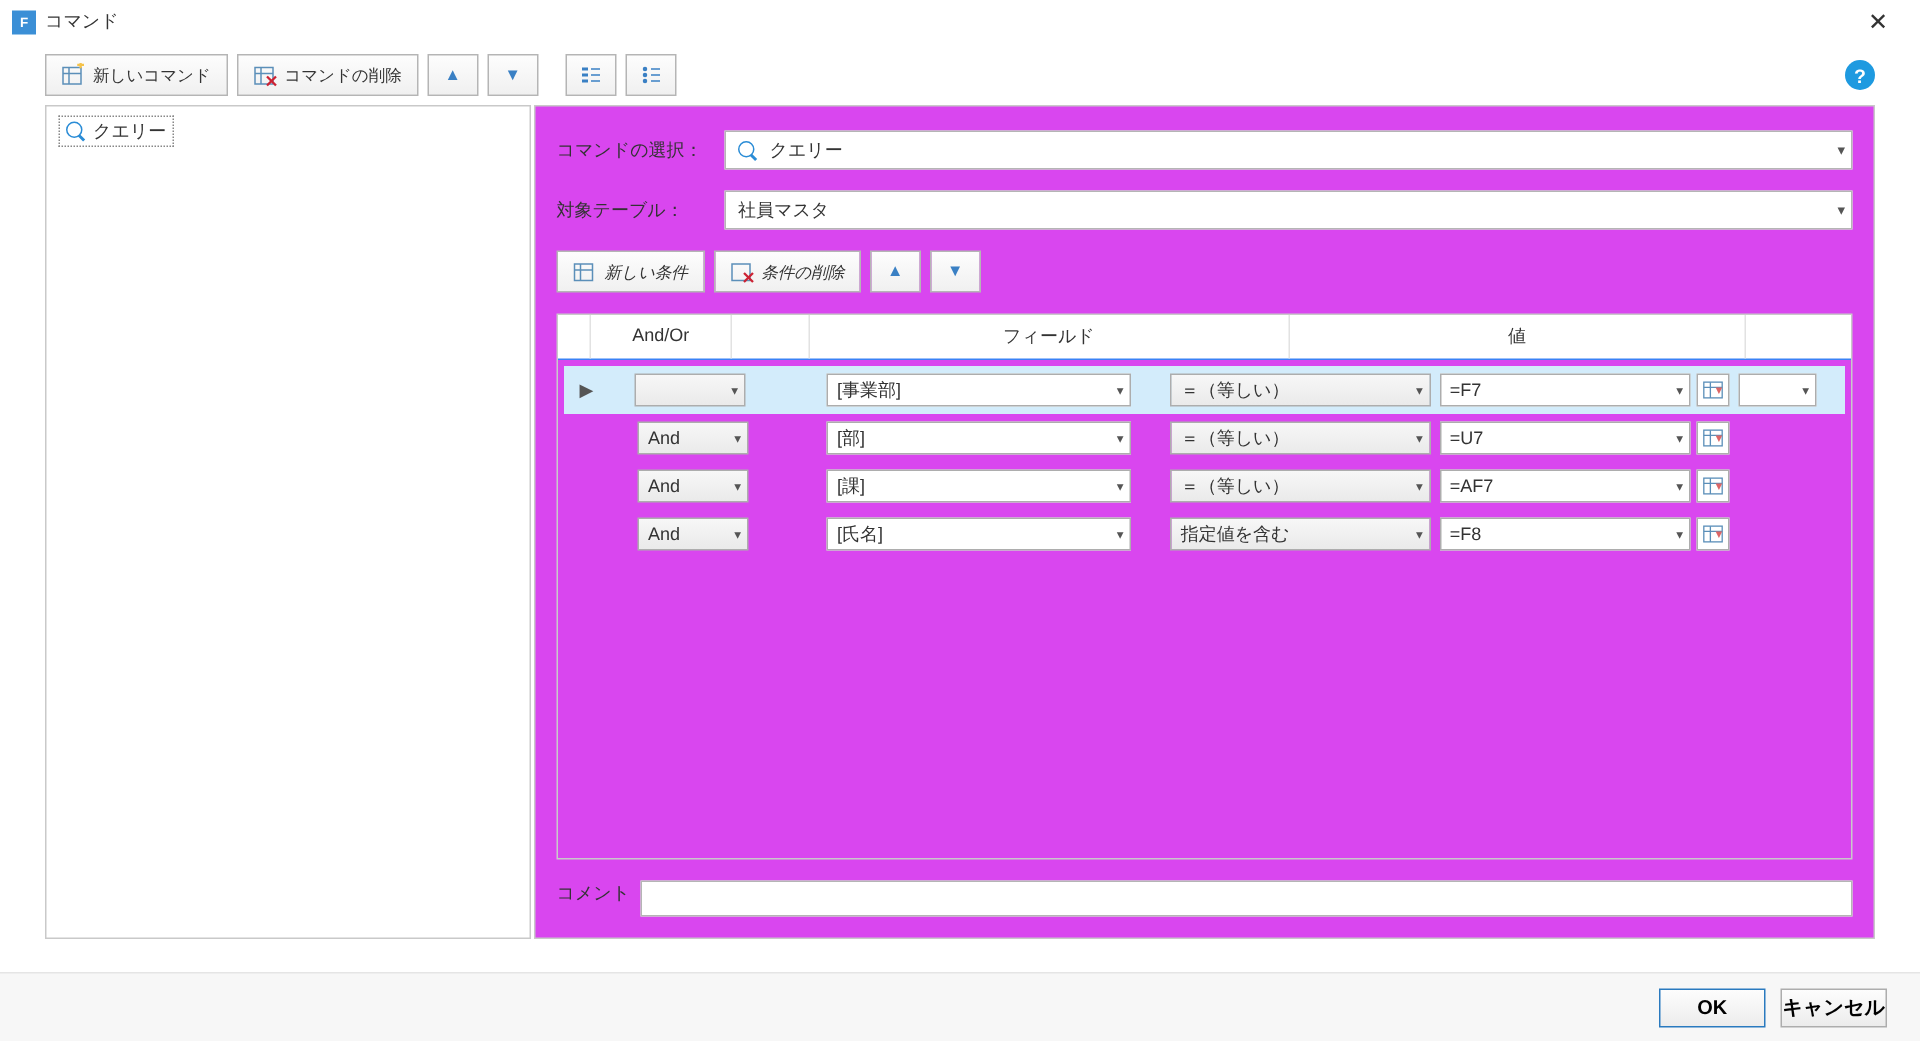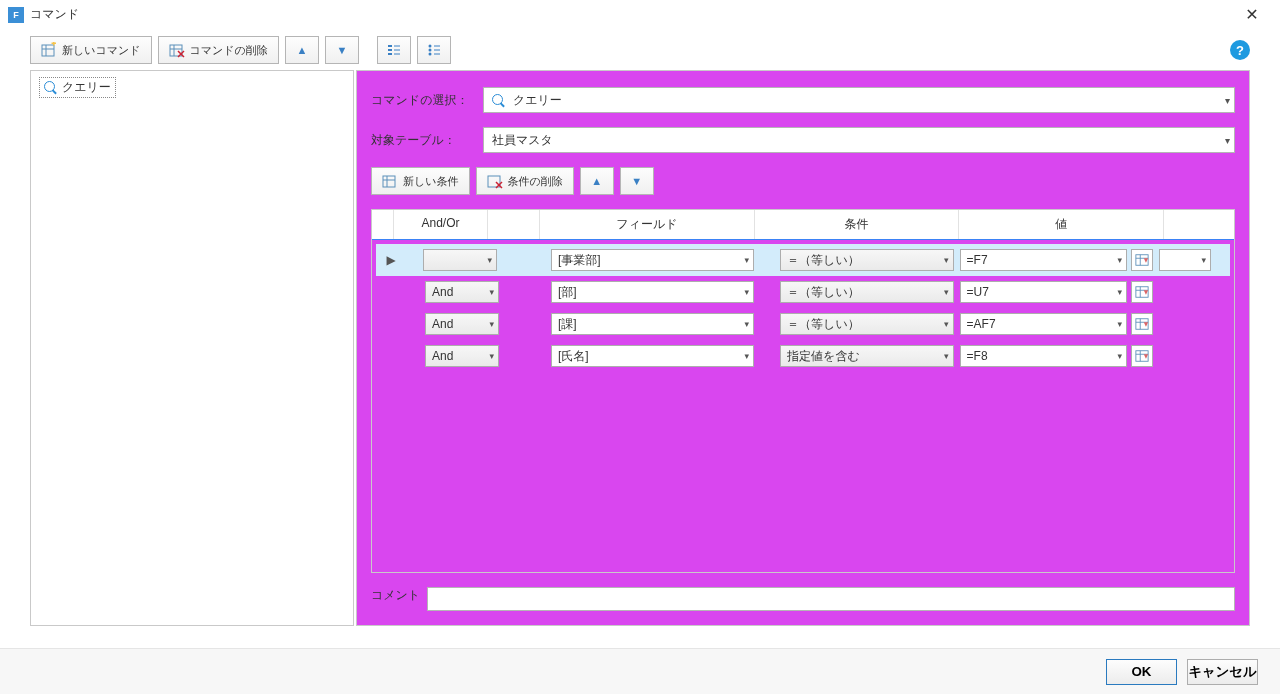--- a/index.html
+++ b/index.html
@@ -14,21 +14,21 @@
 .btn .ico { width: 16px; height: 16px; display: inline-flex; align-items: center; justify-content: center; }
 .help { margin-left: auto; width: 20px; height: 20px; border-radius: 50%; background: #1e9ae0; color: #fff; display: flex; align-items: center; justify-content: center; font-weight: bold; font-size: 13px; cursor: pointer; }
 .body { display: flex; padding: 0 30px 10px 30px; gap: 2px; height: 566px; }
 .leftpanel { width: 324px; border: 1px solid #c9c9c9; background: #fff; padding: 6px 8px; }
 .treeitem { display: inline-flex; align-items: center; gap: 5px; padding: 1px 4px; border: 1px dotted #888; }
 .rightpanel { flex: 1; border: 1px solid #c9c9c9; background: #d946ef; padding: 16px 14px 14px 14px; display: flex; flex-direction: column; gap: 14px; }
 .formrow { display: flex; align-items: center; }
 .formrow .lbl { width: 112px; }
 .formrow .ctrl { flex: 1; height: 26px; border: 1px solid #b5b5b5; background: #fff; display: flex; align-items: center; padding: 0 8px; position: relative; }
 .formrow .ctrl .dd { position: absolute; right: 4px; top: 50%; transform: translateY(-50%); color: #555; font-size: 10px; }
-.subtoolbar { display: flex; gap: 6px; }
+.subtoolbar { display: flex; gap: 6px; font-style: italic; }
 .condarea { border: 1px solid #c9c9c9; flex: 1; display: flex; flex-direction: column; overflow: hidden; }
 .gridhead { display: flex; border-bottom: 1px solid #3b82f6; background: #fff; }
 .gh { border-right: 1px solid #e2e2e2; padding: 6px 0; text-align: center; font-size: 12px; }
 .w-handle { width: 22px; }
 .w-andor { width: 94px; }
 .w-blank { width: 52px; }
 .w-field { flex: 2.1; }
 .w-cond { flex: 2; }
 .w-val { flex: 2; }
 .w-end { width: 70px; border-right: none; }
@@ -182,21 +182,20 @@
           <span style="color:#3a80c4">▼</span>
         </div>
     </div>
 
     <div class="condarea">
       <div class="gridhead">
         <div class="gh w-handle"></div>
         <div class="gh w-andor">And/Or</div>
         <div class="gh w-blank"></div>
         <div class="gh w-field">フィールド</div>
-        <div class="gh w-cond">条件</div>
         <div class="gh w-val">値</div>
         <div class="gh w-end"></div>
       </div>
       <div class="gridbody" id="gridbody">
           <div class="gridrow sel">
             <div class="cell c-handle">▶</div>
             <div class="cell c-andor">
               <div class="combo small grey" style="margin-left:18px">
                 <span class="dd">▾</span>
               </div>

